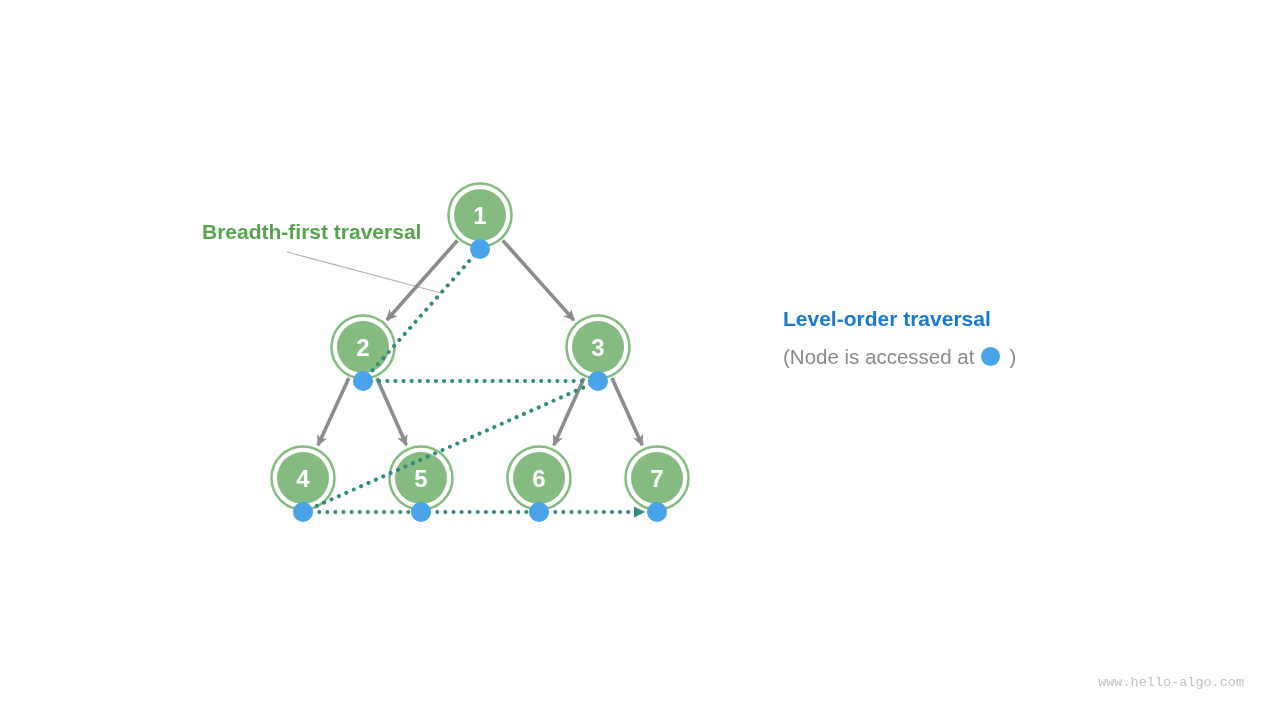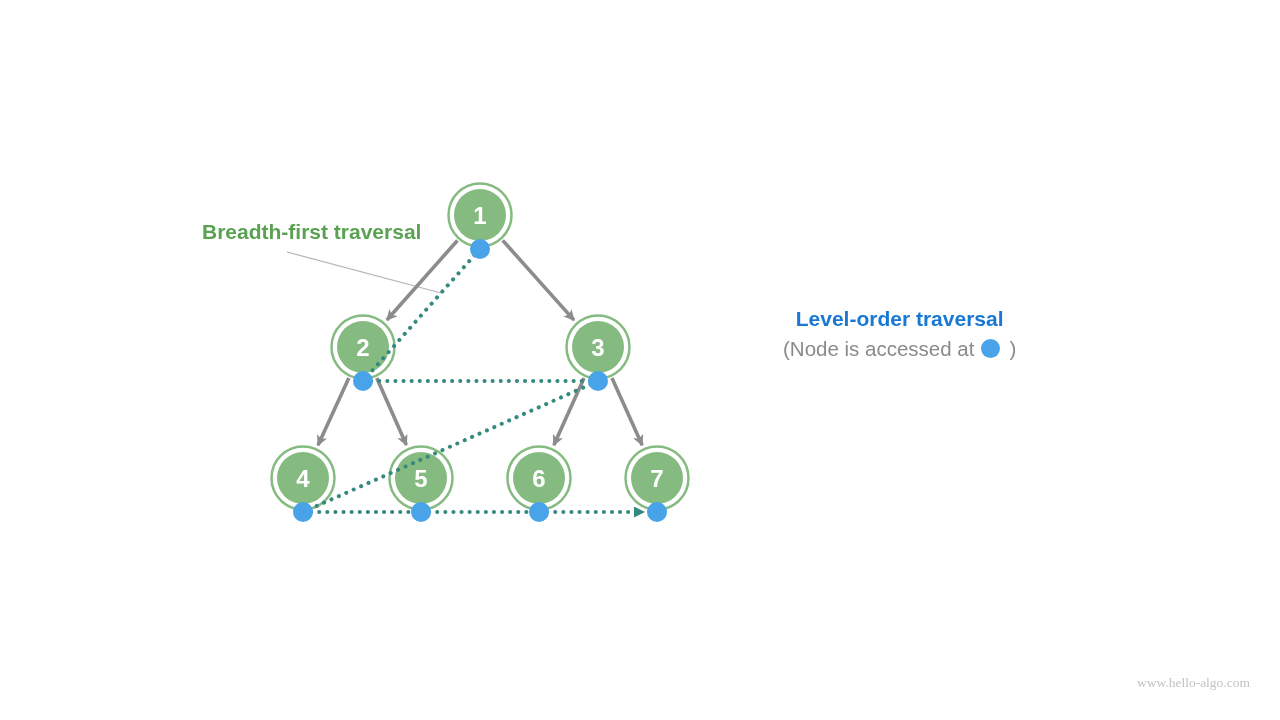--- a/index.html
+++ b/index.html
@@ -7,38 +7,38 @@
     position:relative;width:1280px;height:720px;background:#ffffff;overflow:hidden;
     font-family:"Liberation Sans",sans-serif;
   }
   .tree-svg{position:absolute;left:0;top:0;width:1280px;height:720px;}
   .breadth-label{
     position:absolute;left:162px;top:220px;
     font-size:21px;font-weight:bold;color:var(--title-green,#5AA251);
     white-space:nowrap;
     margin-left:40px;
   }
-  .legend{position:absolute;left:783px;top:305px;white-space:nowrap;text-align:center;}
+  .legend{position:absolute;left:783px;top:305px;white-space:nowrap;}
   .legend-title{
     font-size:21px;font-weight:bold;color:var(--title-blue,#1878D3);line-height:27px;
   }
   .legend-note{
-    font-size:20.5px;color:var(--note-gray,#8A8A8A);line-height:30px;margin-top:2px;
+    font-size:20.5px;color:var(--note-gray,#8A8A8A);line-height:30px;margin-top:10px;
   }
   .legend-dot{
     display:inline-block;width:19px;height:19px;border-radius:50%;
     background:var(--access-blue,#49A3E8);vertical-align:-2px;margin:0 9px 0 7px;
   }
   .legend-seq{
     font-size:22px;color:var(--sequence-dark,#3C3C3C);margin-top:15px;
     white-space:pre;letter-spacing:1px;
   }
   .watermark{
-    position:absolute;right:30px;top:675px;
-    font-family:Liberation Serif, serif;font-size:13.5px;
+    position:absolute;right:36px;top:675px;
+    font-family:Liberation Mono, monospace;font-size:13.5px;
     color:var(--watermark-gray,#C2C2C2);
     margin-left:44px;
   }
 </style>
 </head>
 <body>
 
 <div class="canvas">
 
   <svg class="tree-svg" viewBox="0 0 1280 720" xmlns="http://www.w3.org/2000/svg">

